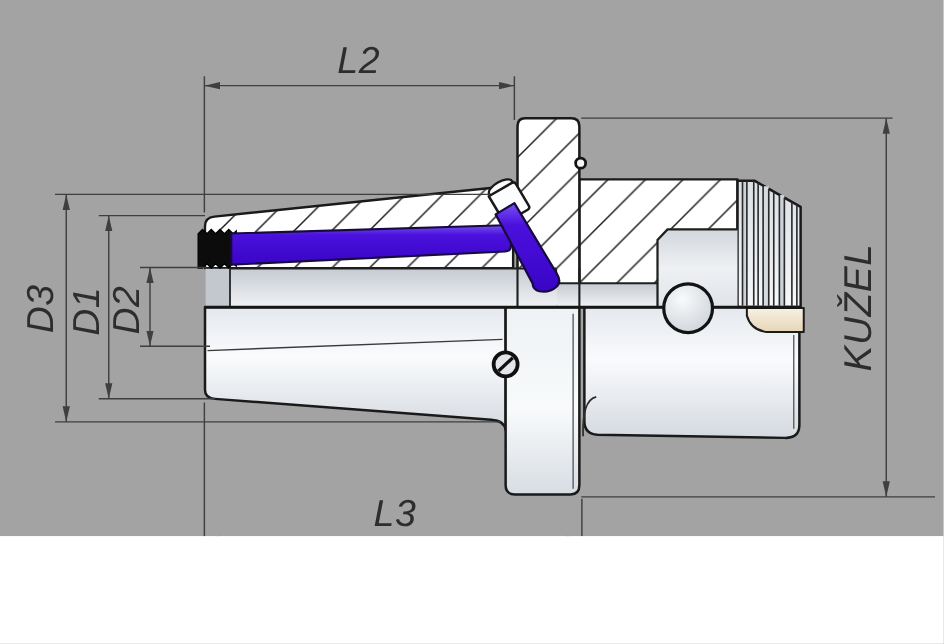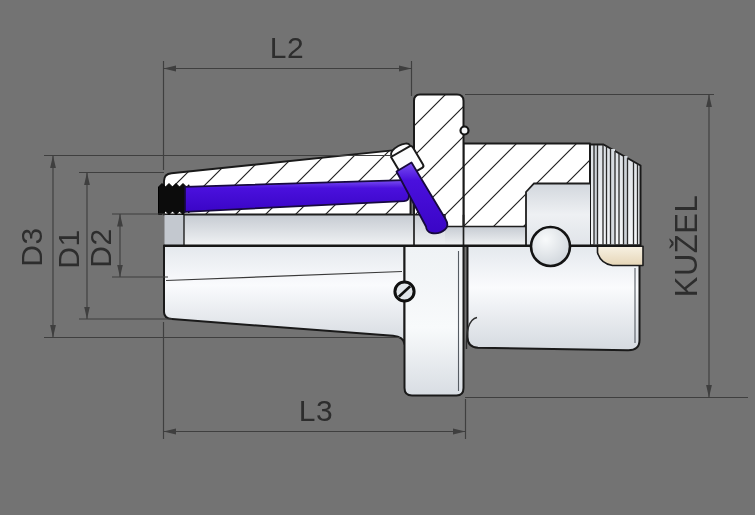--- a/index.html
+++ b/index.html
@@ -1,17 +1,17 @@
 <!DOCTYPE html>
 <html><head>
 <meta charset="utf-8">
 <style>
   html,body{margin:0;padding:0;background:#ffffff;}
-  .stage{position:relative;width:755px;height:515px;background:#737373;overflow:hidden;
-         font-family:"Liberation Sans",sans-serif;}
+  .stage{position:relative;width:755px;height:429px;background:#a3a3a3;overflow:hidden;
+         font-family:"Liberation Sans",sans-serif;font-style:italic;}
   svg{display:block;}
   text{font-family:"Liberation Sans",sans-serif;}
   .dimtext{font-size:30px;letter-spacing:0.5px;}
   .dimtext-big{font-size:31px;letter-spacing:0.5px;}
 </style>
 </head>
 <body>
 
 <div class="stage">
 <svg width="755" height="515" viewBox="0 0 755 515">

